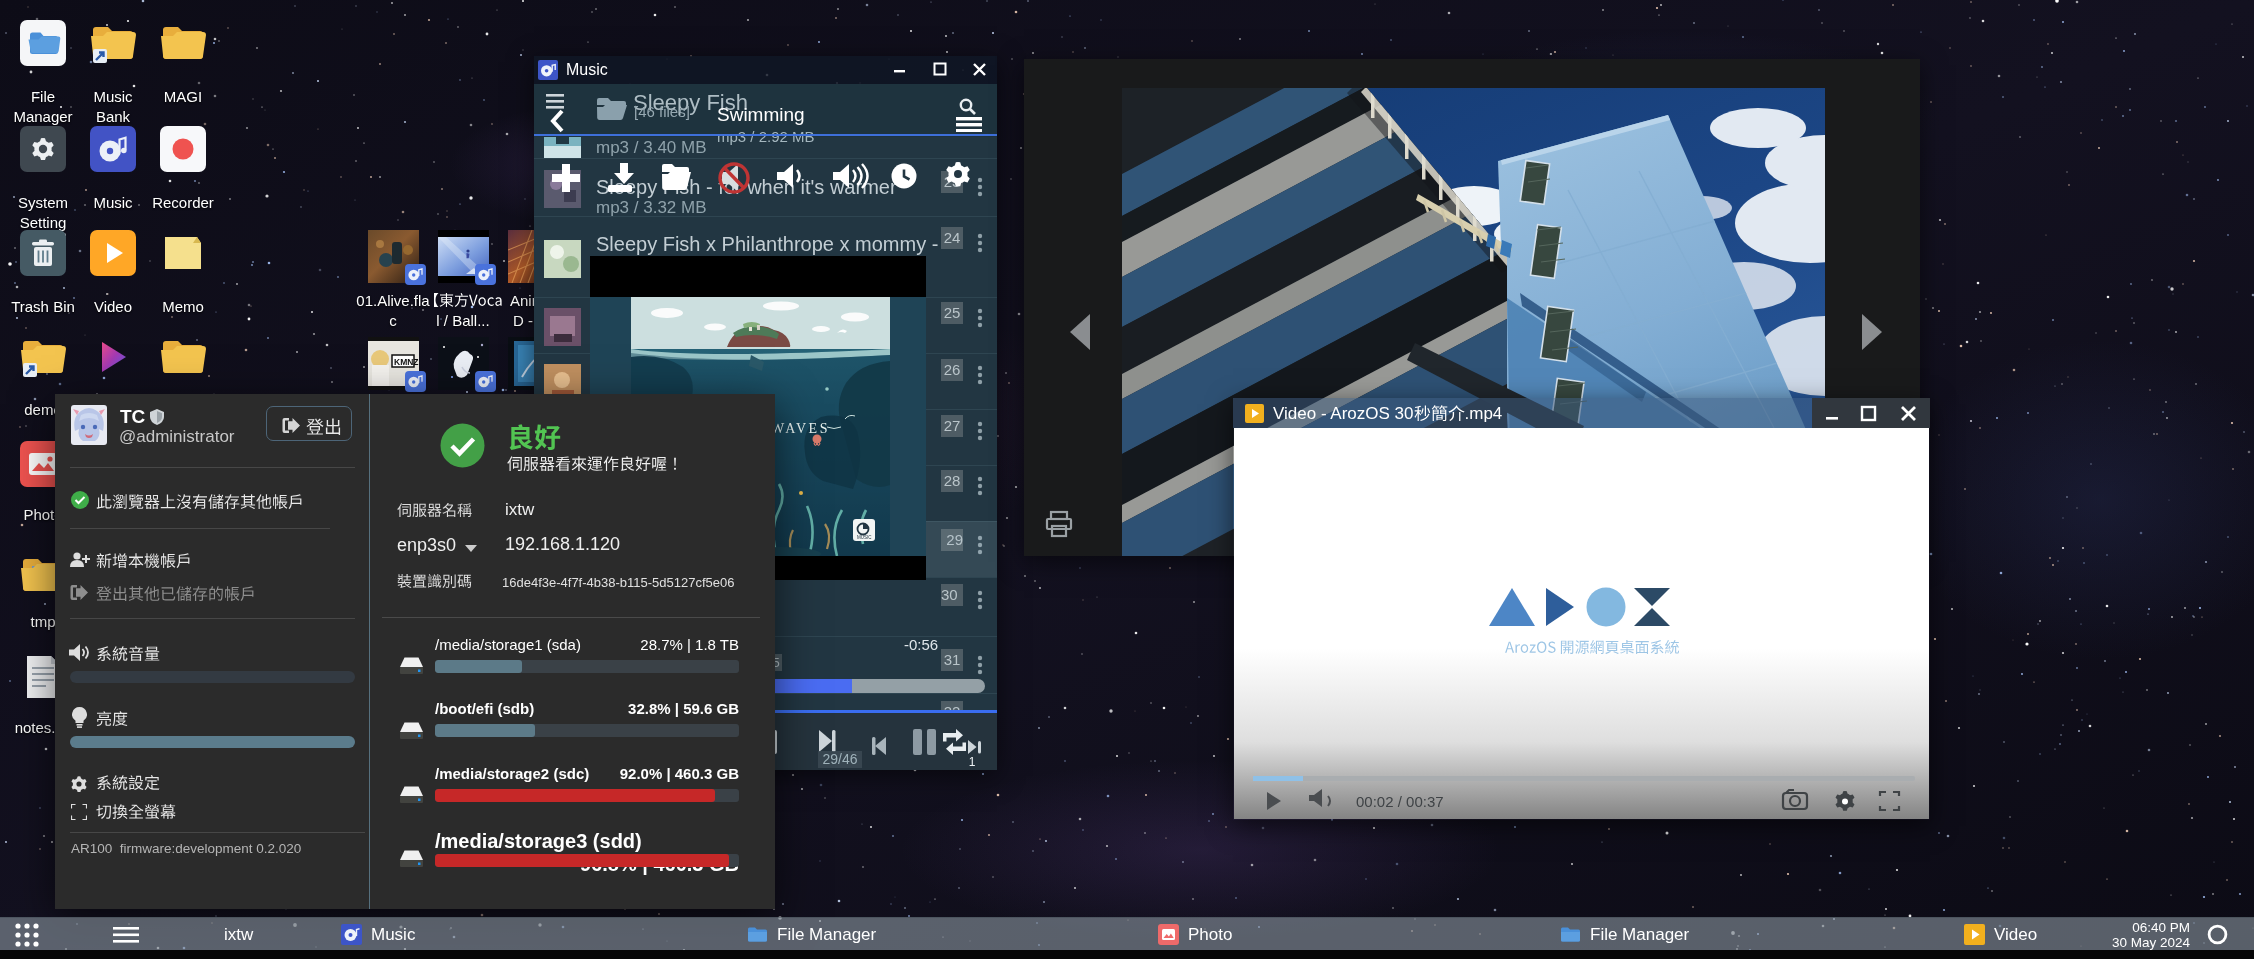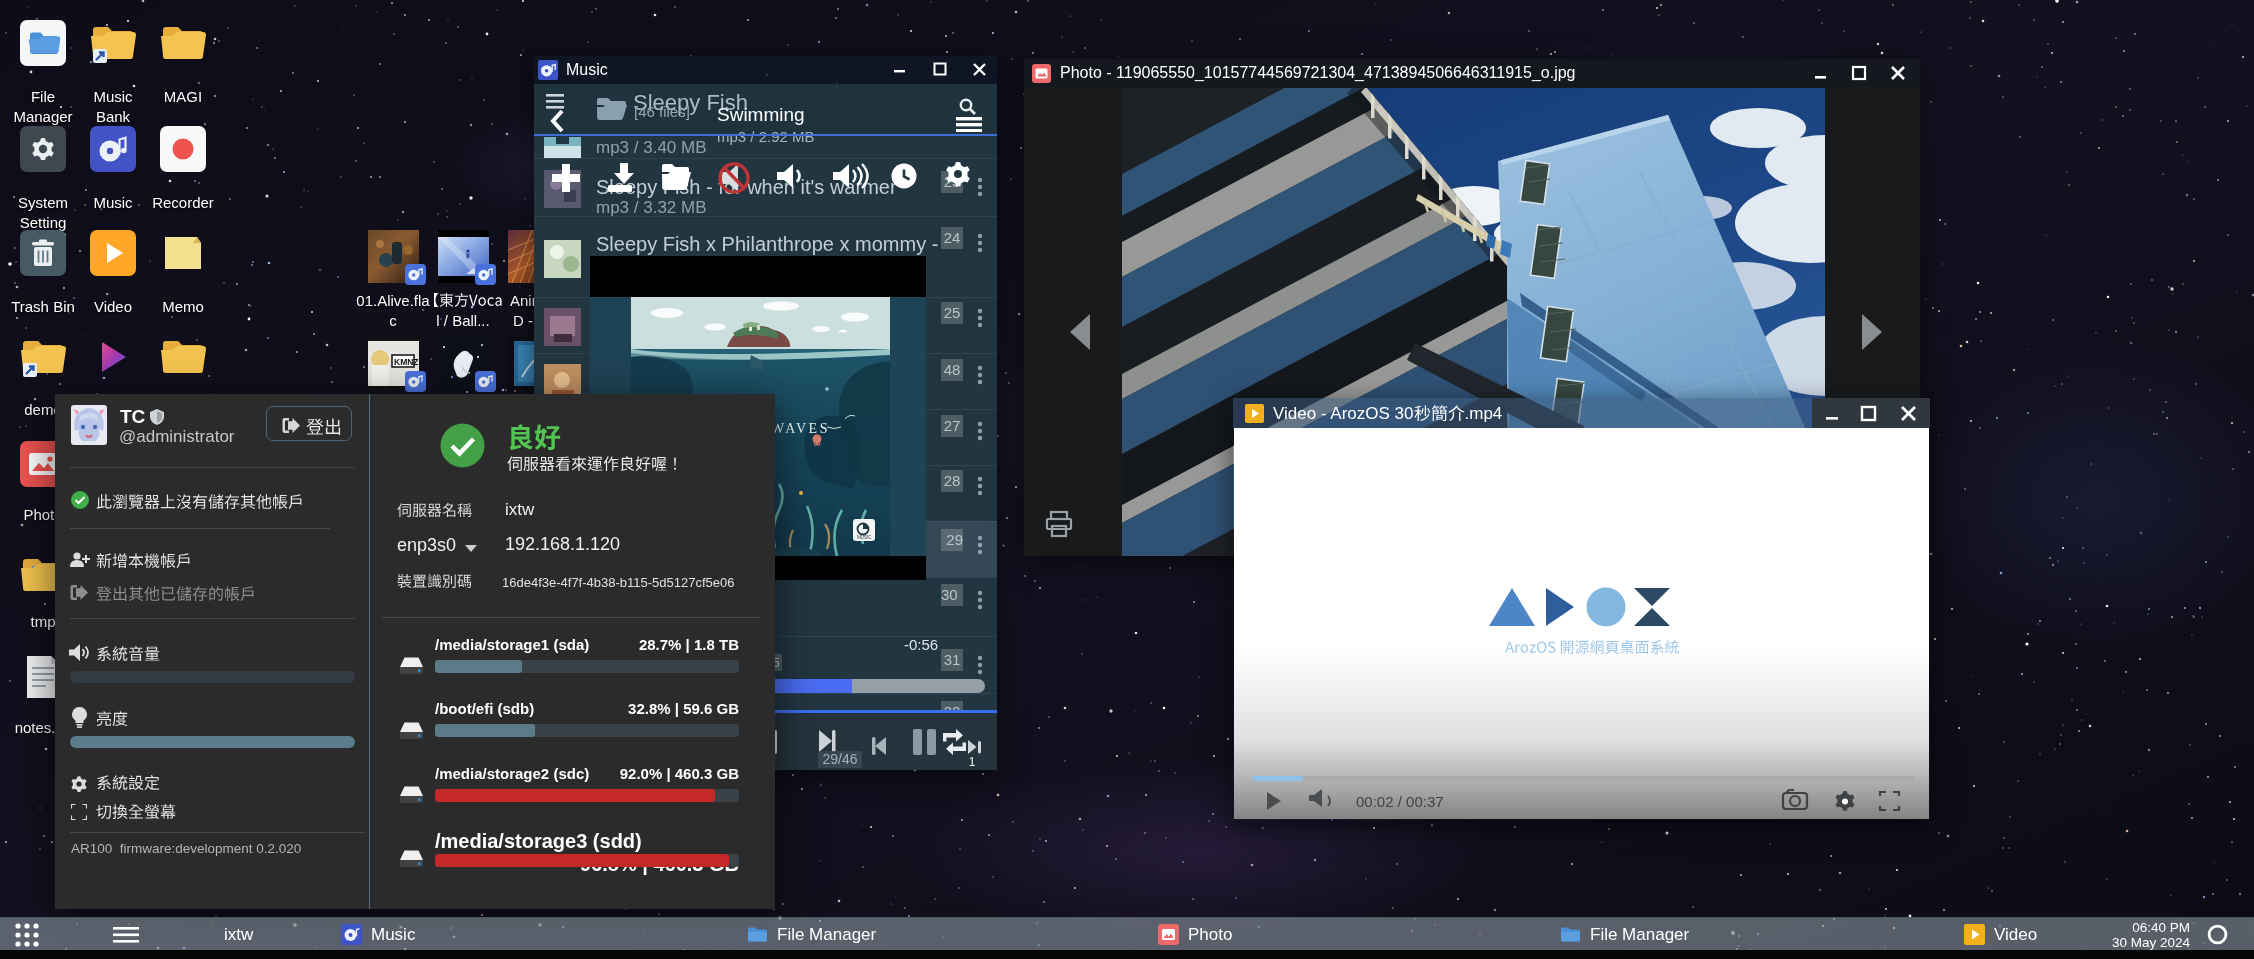--- a/index.html
+++ b/index.html
@@ -1755,21 +1755,21 @@
         <circle cx="3" cy="3" r="2.2" fill="#8fa0a8"></circle>
         <circle cx="3" cy="10" r="2.2" fill="#8fa0a8"></circle>
         <circle cx="3" cy="17" r="2.2" fill="#8fa0a8"></circle>
       </svg>
 <div class="ab" style="left:407px;top:218px;width:22px;height:22px;background:#4e5c64;color:#b9c4c9;font-size:15px;text-align:center;line-height:22px">25</div>
 <svg class="ab" style="left:443px;top:224px" width="6" height="22">
         <circle cx="3" cy="3" r="2.2" fill="#8fa0a8"></circle>
         <circle cx="3" cy="10" r="2.2" fill="#8fa0a8"></circle>
         <circle cx="3" cy="17" r="2.2" fill="#8fa0a8"></circle>
       </svg>
-<div class="ab" style="left:407px;top:275px;width:22px;height:22px;background:#4e5c64;color:#b9c4c9;font-size:15px;text-align:center;line-height:22px">48</div>
+<div class="ab" style="left:407px;top:275px;width:22px;height:22px;background:#4e5c64;color:#b9c4c9;font-size:15px;text-align:center;line-height:22px">26</div>
 <svg class="ab" style="left:443px;top:281px" width="6" height="22">
         <circle cx="3" cy="3" r="2.2" fill="#8fa0a8"></circle>
         <circle cx="3" cy="10" r="2.2" fill="#8fa0a8"></circle>
         <circle cx="3" cy="17" r="2.2" fill="#8fa0a8"></circle>
       </svg>
 <div class="ab" style="left:407px;top:331px;width:22px;height:22px;background:#4e5c64;color:#b9c4c9;font-size:15px;text-align:center;line-height:22px">27</div>
 <svg class="ab" style="left:443px;top:337px" width="6" height="22">
         <circle cx="3" cy="3" r="2.2" fill="#8fa0a8"></circle>
         <circle cx="3" cy="10" r="2.2" fill="#8fa0a8"></circle>
         <circle cx="3" cy="17" r="2.2" fill="#8fa0a8"></circle>
@@ -1962,33 +1962,20 @@
         <circle cx="12" cy="7" r="5.2" fill="none" stroke="#e8edf0" stroke-width="2.4"></circle>
         <path d="M16 11 l5 5" stroke="#e8edf0" stroke-width="2.6"></path>
         <rect x="2" y="19" width="26" height="3.4" fill="#fff"></rect>
         <rect x="2" y="25" width="26" height="3.4" fill="#fff"></rect>
         <rect x="2" y="31" width="26" height="3.4" fill="#fff"></rect>
       </svg>
 <div class="ab" style="left:0;top:50px;width:463px;height:2px;background:#3e6fd9"></div>
 </div>
   </div>
 <div class="win" style="left:1024px;top:59px;width:896px;height:497px;background:#191a1b">
-<div class="tbar" style="background:rgba(22,25,34,.86)">
-      <svg class="ab" style="left:8px;top:5px" width="19" height="19" viewBox="0 0 19 19">
-        <rect width="19" height="19" rx="3" fill="#ee6a6a"></rect>
-        <rect x="3.5" y="4.5" width="12" height="10" rx="1.5" fill="#fff"></rect>
-        <path d="M5 12.5 l3-3.5 2 2 2-2.5 2.5 4 z" fill="#ee6a6a"></path>
-      </svg>
-      <span class="ab" style="left:36px;top:5px;font-size:16px">Photo - 119065550_10157744569721304_4713894506646311915_o.jpg</span>
-      <svg class="ab" style="left:782px;top:0" width="114" height="28" viewBox="0 0 114 28">
-        <rect x="9" y="17" width="11" height="2.6" fill="#fff"></rect>
-        <rect x="47" y="8" width="12" height="12" fill="none" stroke="#fff" stroke-width="2.2"></rect>
-        <path d="M86 8 l12 12 M98 8 l-12 12" stroke="#fff" stroke-width="2.6"></path>
-      </svg>
-    </div>
 <svg class="ab" style="left:98px;top:29px" width="703" height="468" viewBox="0 0 703 468">
       <defs>
         <linearGradient id="sky" x1="0" y1="0" x2=".6" y2="1">
           <stop offset="0" stop-color="#143a72"></stop>
           <stop offset=".55" stop-color="#1c4685"></stop>
           <stop offset="1" stop-color="#2a5a9c"></stop>
         </linearGradient>
         <linearGradient id="wall" x1="0" y1="0" x2=".35" y2="1">
           <stop offset="0" stop-color="#9dc2e0"></stop>
           <stop offset=".55" stop-color="#83aed4"></stop>
@@ -2273,21 +2260,21 @@
       <path d="M0 0 h12 l-6 7 z" fill="#ccc"></path>
     </svg>
 <div class="ab" style="left:450px;top:140px;color:#efefef;font-size:18px">192.168.1.120</div>
 <div class="ab" style="left:342px;top:178px">
       <svg width="75" height="20" viewBox="0 -14.7 75 20" style="overflow:visible;display:block">
         <path d="M6.6 -5.6C6.7 -5.3 6.9 -4.9 7.0 -4.6H0.8V-3.7H5.9C4.4 -2.8 2.4 -2.1 0.6 -1.8C0.8 -1.6 1.1 -1.2 1.2 -1.0C2.1 -1.2 3.0 -1.4 4.0 -1.8V-0.8C4.0 -0.1 3.5 0.2 3.2 0.4C3.4 0.6 3.6 1.0 3.7 1.3C4.0 1.1 4.5 1.0 8.5 0.0C8.5 -0.2 8.6 -0.6 8.6 -0.9L5.1 -0.1V-2.3C5.9 -2.7 6.8 -3.2 7.4 -3.7H7.4C8.7 -1.2 10.9 0.4 13.8 1.2C14.0 0.9 14.3 0.4 14.5 0.2C13.1 -0.1 11.8 -0.6 10.8 -1.3C11.6 -1.7 12.6 -2.3 13.4 -2.9L12.6 -3.4C12.0 -3.0 10.9 -2.3 10.0 -1.9C9.4 -2.4 8.9 -3.0 8.5 -3.7H14.2V-4.6H8.3C8.2 -5.0 7.9 -5.5 7.6 -5.9ZM9.5 -12.6V-10.5H6.3V-9.5H9.5V-7.1H6.6V-6.1H13.7V-7.1H10.7V-9.5H14.0V-10.5H10.7V-12.6ZM1.5 -12.4V-9.5H4.6V-8.6H0.8V-7.7H1.9C1.8 -6.8 1.4 -6.1 0.5 -5.7C0.7 -5.5 1.0 -5.1 1.1 -4.9C2.3 -5.5 2.8 -6.5 3.0 -7.7H4.6V-5.2H5.6V-12.6H4.6V-10.4H2.5V-12.4Z M24.8 -11.2H27.3V-9.9H24.8ZM21.3 -11.2H23.7V-9.9H21.3ZM17.8 -11.2H20.2V-9.9H17.8ZM17.9 -6.4V-0.1H15.9V0.8H29.2V-0.1H27.1V-6.4H22.4L22.6 -7.3H28.8V-8.2H22.8L23.0 -9.0H28.4V-12.0H16.8V-9.0H21.8L21.7 -8.2H16.0V-7.3H21.5L21.4 -6.4ZM18.9 -0.1V-1.0H26.0V-0.1ZM18.9 -4.1H26.0V-3.3H18.9ZM18.9 -4.8V-5.6H26.0V-4.8ZM18.9 -2.6H26.0V-1.7H18.9Z M41.9 -11.4C42.3 -10.6 42.8 -9.5 43.0 -8.8L43.9 -9.2C43.7 -9.8 43.2 -10.9 42.7 -11.7ZM31.3 -8.1V-7.2H34.6V-8.1ZM31.3 -6.1V-5.2H34.6V-6.1ZM30.8 -10.0V-9.1H35.0V-10.0ZM31.8 -12.2C32.2 -11.6 32.7 -10.8 32.9 -10.3L33.7 -10.7C33.5 -11.1 33.0 -12.0 32.6 -12.6ZM35.7 -6.2V0.1H36.6V-1.0H38.7V-0.6H39.7C39.3 -0.2 38.9 0.1 38.5 0.4C38.7 0.6 39.0 0.9 39.1 1.1C39.9 0.5 40.7 -0.2 41.4 -1.1C41.7 0.3 42.3 1.1 43.0 1.1C43.5 1.1 44.0 0.6 44.3 -1.5C44.1 -1.6 43.7 -1.9 43.6 -2.1C43.5 -0.9 43.3 -0.1 43.1 -0.1C42.7 -0.2 42.4 -0.9 42.1 -2.1C42.9 -3.2 43.5 -4.5 44.0 -5.8L43.1 -6.3C42.8 -5.3 42.4 -4.3 41.9 -3.5C41.7 -4.5 41.6 -5.7 41.5 -7.0H44.2V-8.0H41.5C41.4 -9.4 41.4 -11.0 41.3 -12.6H40.3C40.4 -11.0 40.4 -9.5 40.5 -8.0H38.9C39.1 -8.5 39.3 -9.2 39.5 -9.8L38.6 -10.0C38.5 -9.4 38.3 -8.6 38.1 -8.0H37.2C37.1 -8.6 36.9 -9.4 36.8 -9.9L35.9 -9.8C36.1 -9.3 36.2 -8.6 36.3 -8.0H35.1V-7.0H40.5C40.7 -5.2 40.8 -3.5 41.1 -2.2C40.6 -1.6 40.2 -1.1 39.7 -0.6V-6.2ZM36.8 -12.3C37.0 -11.9 37.2 -11.4 37.4 -11.0H35.4V-10.1H39.9V-11.0H38.4C38.2 -11.4 38.0 -12.0 37.7 -12.5ZM36.6 -3.2H38.7V-1.8H36.6ZM36.6 -4.0V-5.4H38.7V-4.0ZM31.3 -4.0V1.0H32.1V0.3H34.6V-4.0ZM32.1 -3.1H33.8V-0.6H32.1Z M53.9 -10.8V-2.5H55.0V-10.8ZM57.6 -12.3V-0.3C57.6 -0.0 57.5 0.1 57.2 0.1C56.9 0.1 56.0 0.1 54.9 0.1C55.0 0.4 55.2 0.9 55.3 1.2C56.7 1.2 57.5 1.2 58.0 1.0C58.5 0.8 58.7 0.5 58.7 -0.3V-12.3ZM47.5 -10.9H51.3V-8.0H47.5ZM46.4 -11.9V-7.0H48.1C47.9 -4.3 47.5 -1.2 45.5 0.5C45.8 0.6 46.1 1.0 46.3 1.2C47.9 -0.1 48.6 -2.2 48.9 -4.4H51.4C51.2 -1.4 51.1 -0.2 50.8 0.0C50.7 0.2 50.5 0.2 50.3 0.2C50.0 0.2 49.3 0.2 48.6 0.1C48.8 0.4 48.9 0.8 48.9 1.1C49.6 1.2 50.4 1.2 50.7 1.1C51.2 1.1 51.5 1.0 51.7 0.7C52.1 0.2 52.3 -1.1 52.5 -4.9C52.5 -5.0 52.5 -5.4 52.5 -5.4H49.0C49.1 -5.9 49.1 -6.5 49.2 -7.0H52.4V-11.9Z M68.1 -2.8C68.3 -1.9 68.4 -0.7 68.4 0.0L69.2 -0.1C69.2 -0.9 69.1 -2.0 68.9 -2.9ZM69.7 -2.9C70.0 -2.1 70.3 -1.2 70.4 -0.5L71.2 -0.8C71.1 -1.4 70.8 -2.4 70.4 -3.1ZM71.2 -3.2C71.6 -2.6 72.0 -1.9 72.2 -1.4L72.9 -1.7C72.7 -2.2 72.3 -2.9 71.8 -3.5ZM66.7 -3.2C66.5 -2.0 66.2 -0.7 65.6 0.1L66.4 0.5C67.1 -0.3 67.4 -1.7 67.5 -3.0ZM60.7 -11.9V-10.9H62.5C62.1 -8.2 61.5 -5.8 60.4 -4.2C60.6 -3.9 60.9 -3.4 61.0 -3.1C61.3 -3.5 61.6 -4.0 61.8 -4.5V0.5H62.8V-0.7H65.7V-7.2H62.8C63.1 -8.4 63.4 -9.6 63.6 -10.9H66.2V-11.9ZM62.8 -6.2H64.7V-1.7H62.8ZM70.0 -8.7V-7.3H67.9V-8.7ZM66.9 -12.0V-3.9H73.1C73.0 -1.2 72.8 -0.2 72.6 0.1C72.4 0.2 72.3 0.3 72.1 0.3C71.8 0.3 71.2 0.3 70.6 0.2C70.8 0.5 70.9 0.9 70.9 1.2C71.5 1.2 72.2 1.2 72.5 1.2C72.9 1.2 73.2 1.1 73.4 0.8C73.8 0.3 74.0 -1.0 74.1 -4.5C74.2 -4.6 74.2 -5.0 74.2 -5.0H71.0V-6.4H73.5V-7.3H71.0V-8.7H73.5V-9.6H71.0V-11.0H73.9V-12.0ZM70.0 -9.6H67.9V-11.0H70.0ZM70.0 -6.4V-5.0H67.9V-6.4Z" fill="#dcdcdc"></path>
       </svg>
     </div>
 <div class="ab" style="left:447px;top:181px;color:#e0e0e0;font-size:13px">16de4f3e-4f7f-4b38-b115-5d5127cf5e06</div>
 <div class="ab" style="left:327px;top:223px;width:378px;height:1px;background:#4a4a4a"></div>
-<div class="ab" style="left:380px;top:242px;width:304px;color:#fff;font-size:15px;font-weight:bold"><span>/media/storage1 (sda)</span><span style="float:right">28.7% | 1.8 TB</span></div>
+<div class="ab" style="left:380px;top:242px;width:304px;color:#fff;font-size:15px;font-weight:normal"><span>/media/storage1 (sda)</span><span style="float:right">28.7% | 1.8 TB</span></div>
 <svg class="ab" style="left:345px;top:263px" width="23" height="17" viewBox="0 0 23 17">
       <path d="M4.5 0.5 h14 l4.5 9.5 h-23 z" fill="#f0f0f0"></path>
       <rect x="0" y="10" width="23" height="7" rx="1" fill="#42433f"></rect>
       <rect x="18" y="12.5" width="2.5" height="2.5" fill="#2196f3"></rect>
     </svg>
 <div class="ab" style="left:380px;top:266px;width:304px;height:13px;border-radius:3px;background:#3a4147;overflow:hidden">
       <div style="width:87px;height:13px;background:#5c7a88;border-radius:3px"></div>
     </div>
 <div class="ab" style="left:380px;top:306px;width:304px;color:#fff;font-size:15px;font-weight:bold"><span>/boot/efi (sdb)</span><span style="float:right">32.8% | 59.6 GB</span></div>
 <svg class="ab" style="left:345px;top:328px" width="23" height="17" viewBox="0 0 23 17">

